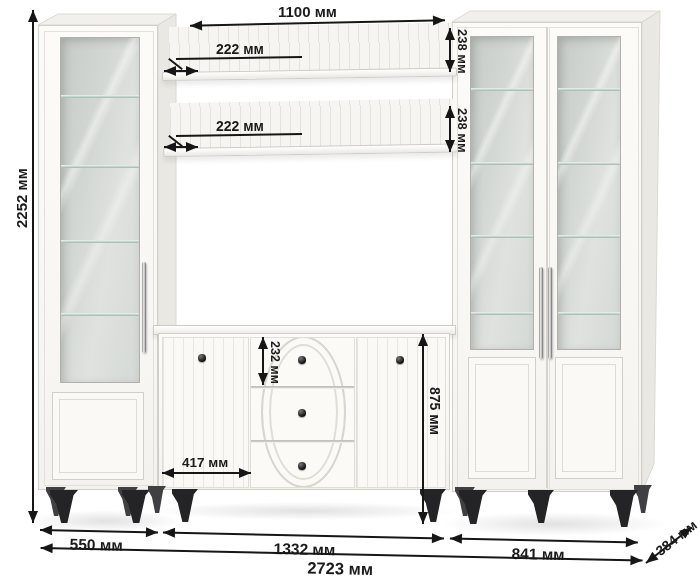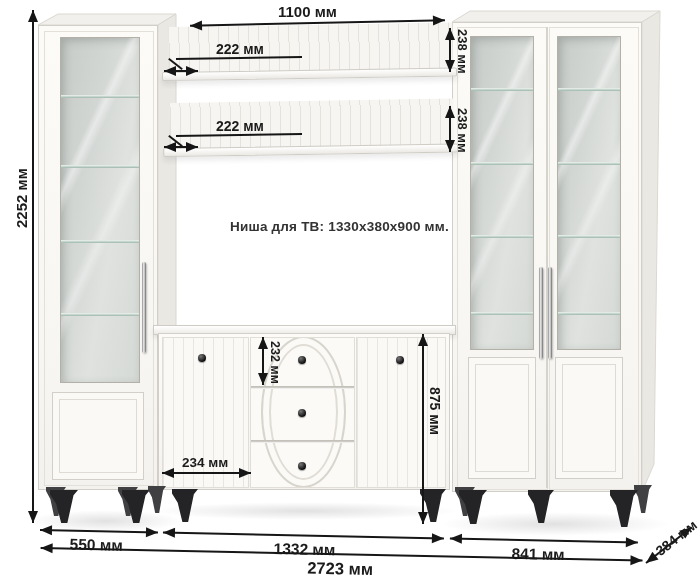--- a/index.html
+++ b/index.html
@@ -125,21 +125,20 @@
       <div class="knob" style="left:47px;top:71px;"></div>
       <div class="knob" style="left:47px;top:124px;"></div>
     </div>
     <div class="abs groove" style="left:356px;top:337px;width:88px;height:149px;border:1px solid #e0ded7;background-color:#faf9f6;"></div>
     <div class="knob" style="left:396px;top:356px;"></div>
     <div class="leg back" style="left:148px;top:486px;width:18px;height:27px;"></div>
     <div class="leg" style="left:172px;top:489px;width:26px;height:33px;"></div>
     <div class="leg" style="left:420px;top:489px;width:26px;height:33px;"></div>
   </div>
 
-  <div class="lbl" style="left:230px;top:220px;font-size:13.5px;color:#333;letter-spacing:0.2px;">Ниша для ТВ: 1330x380x900 мм.</div>
 
   <div class="varrow" style="left:32px;top:10px;height:513px;"></div>
   <div class="lbl" style="left:14px;top:228px;font-size:15px;transform:rotate(-90deg);transform-origin:0 0;">2252 мм</div>
 
   <div class="harrow" style="left:190px;top:22px;width:255px;transform:rotate(-1.2deg);"></div>
   <div class="lbl" style="left:278px;top:4px;font-size:15px;">1100 мм</div>
 
   <div class="lbl" style="left:216px;top:42px;font-size:14px;">222 мм</div>
   <div class="leader" style="left:176px;top:57px;width:126px;transform:rotate(-0.8deg);"></div>
   <div class="leader" style="left:167px;top:63px;width:17px;transform:rotate(38deg);"></div>
@@ -152,21 +151,21 @@
 
   <div class="varrow" style="left:449px;top:28px;height:44px;"></div>
   <div class="lbl" style="left:469px;top:29px;font-size:13px;transform:rotate(90deg);transform-origin:0 0;">238 мм</div>
   <div class="varrow" style="left:449px;top:106px;height:46px;"></div>
   <div class="lbl" style="left:469px;top:108px;font-size:13px;transform:rotate(90deg);transform-origin:0 0;">238 мм</div>
 
   <div class="varrow" style="left:262px;top:337px;height:48px;"></div>
   <div class="lbl" style="left:281px;top:341px;font-size:12.5px;transform:rotate(90deg);transform-origin:0 0;">232 мм</div>
 
   <div class="harrow" style="left:162px;top:472px;width:89px;"></div>
-  <div class="lbl" style="left:182px;top:456px;font-size:13.5px;">234 мм</div>
+  <div class="lbl" style="left:182px;top:456px;font-size:13.5px;">417 мм</div>
 
   <div class="varrow" style="left:422px;top:334px;height:190px;"></div>
   <div class="lbl" style="left:442px;top:387px;font-size:14px;transform:rotate(90deg);transform-origin:0 0;">875 мм</div>
 
   <div class="abs" style="left:0;top:0;width:700px;height:578px;transform:rotate(1.2deg);transform-origin:40px 530px;">
     <div class="harrow" style="left:40px;top:529px;width:118px;"></div>
     <div class="lbl" style="left:70px;top:536px;font-size:15.5px;">550 мм</div>
     <div class="harrow" style="left:163px;top:529px;width:281px;"></div>
     <div class="lbl" style="left:274px;top:536px;font-size:15.5px;">1332 мм</div>
     <div class="harrow" style="left:450px;top:529px;width:188px;"></div>

